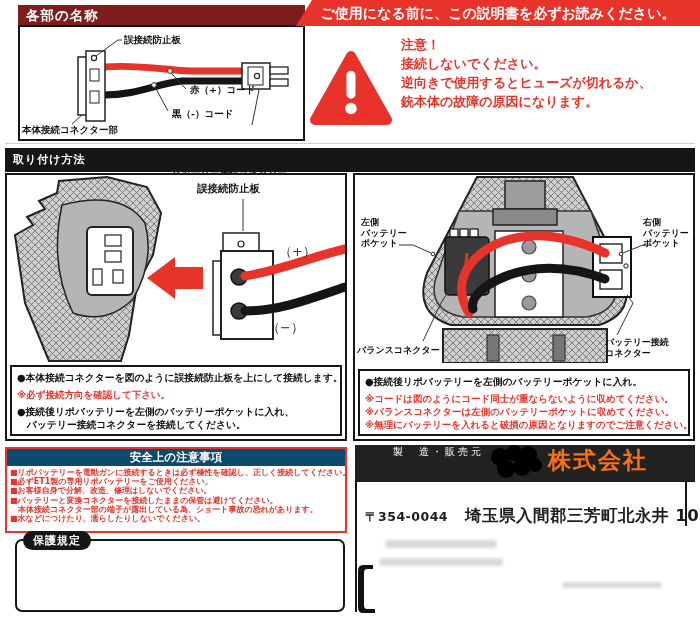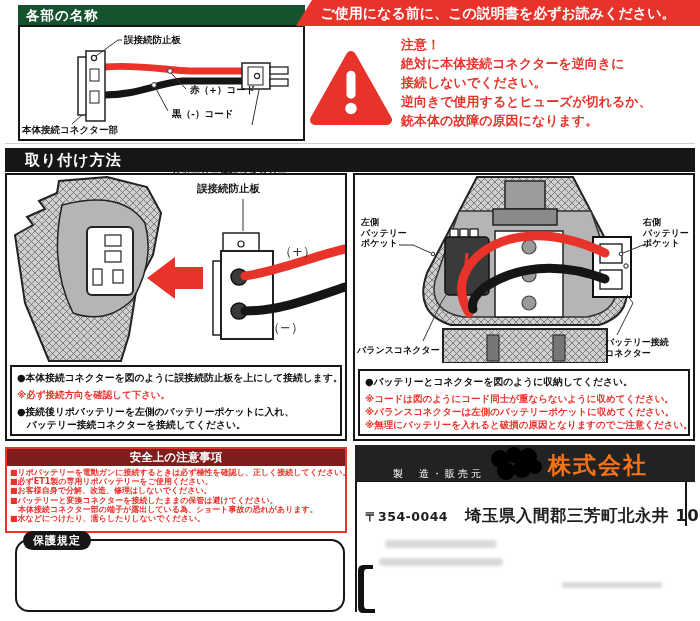--- a/index.html
+++ b/index.html
@@ -1,61 +1,61 @@
 <!DOCTYPE html>
 <html><head>
 <meta charset="utf-8">
 <style>
   html,body{margin:0;padding:0;background:#fff;}
   body{font-family:"DejaVu Sans","Liberation Sans",sans-serif;color:#1d1d1b;}
   #page{position:relative;width:700px;height:621px;background:#fff;overflow:hidden;}
   .abs{position:absolute;}
   
   #parts-panel{left:18px;top:5px;width:287px;height:136px;}
-  #parts-header{height:20px;background:#14532d;color:#fff;font-weight:bold;
+  #parts-header{height:20px;background:#7f1d1d;color:#fff;font-weight:bold;
     font-size:13.5px;line-height:20px;padding-left:8px;letter-spacing:1px;}
   #parts-body{position:relative;height:112px;border:2px solid #161616;background:#fff;}
   .dlabel{position:absolute;font-size:9.5px;font-weight:bold;color:#111;white-space:nowrap;}
   
   #read-banner{left:296px;top:0;width:404px;height:26px;background:#e8332b;
     clip-path:polygon(16px 0,100% 0,100% 100%,0 100%);
     color:#fff;font-weight:bold;font-size:14px;line-height:26px;text-align:center;}
   
   #warn-triangle{left:310px;top:49px;width:82px;height:78px;}
   #caution-text{left:401px;top:35px;color:#e8332b;font-weight:bold;font-size:13px;line-height:19px;white-space:nowrap;}
   
   #install-banner{left:5px;top:148px;width:690px;height:24px;background:#161616;color:#fff;
-    font-weight:bold;font-size:15px;line-height:24px;padding-left:20px;box-sizing:border-box;letter-spacing:1px;}
+    font-weight:bold;font-size:11px;line-height:24px;padding-left:8px;box-sizing:border-box;letter-spacing:1px;}
   .install-panel{top:173px;width:342px;height:268px;border:2px solid #161616;box-sizing:border-box;background:#fff;}
   #install-left{left:5px;}
   #install-right{left:353px;}
   .panel-svg{position:absolute;left:0;top:0;}
   .notes-box{position:absolute;left:3px;right:3px;bottom:3px;border:2px solid #161616;
     background:#fff;padding:4px 5px 3px 5px;}
   .note{font-size:9.8px;font-weight:bold;line-height:13px;white-space:nowrap;color:#111;}
   .note.red{color:#e8332b;font-size:9.5px;}
   .note.gap{margin-top:4px;}
   .plabel{position:absolute;font-size:9px;font-weight:bold;color:#111;line-height:10.5px;white-space:pre-line;}
   .plabel.big{font-size:13px;font-weight:normal;color:#333;}
   
   #safety-box{left:5px;top:447px;width:342px;height:86px;border:2px solid #e8332b;box-sizing:border-box;background:#fff;}
-  #safety-header{height:17px;background:#7f1d1d;color:#fff;text-align:center;
+  #safety-header{height:17px;background:#0c4a6e;color:#fff;text-align:center;
     font-size:11.5px;font-weight:bold;line-height:17px;}
   #safety-lines{padding:2px 3px;}
   .safety-line{color:#e8332b;font-size:8px;font-weight:bold;line-height:9.2px;white-space:nowrap;}
   
   #warranty-box{left:15px;top:539px;width:330px;height:73px;border:2px solid #161616;
-    border-radius:14px;box-sizing:border-box;background:#fff;}
+    border-radius:7px;box-sizing:border-box;background:#fff;}
   #warranty-label{position:absolute;left:6px;top:-10px;background:#161616;color:#fff;
     font-size:11px;font-weight:bold;padding:2px 10px;border-radius:11px;letter-spacing:1px;}
   #warranty-lines{padding:11px 6px 0 8px;}
   .warranty-line{color:#3a3a3a;font-size:7.8px;line-height:10.6px;white-space:nowrap;}
   
   #maker-banner{left:355px;top:445px;width:340px;height:36px;background:#222;
-    display:flex;align-items:flex-end;}
+    display:flex;align-items:flex-start;}
   #maker-prefix{color:#fff;font-size:10px;letter-spacing:3px;margin-left:38px;white-space:nowrap;}
   #maker-blob{width:58px;height:34px;margin-left:4px;}
   #maker-company{color:#f97316;font-size:23px;font-weight:bold;letter-spacing:2px;white-space:nowrap;margin-left:2px;}
   #address-box{left:355px;top:481px;width:340px;height:131px;border-left:2px solid #161616;
     border-top:1px solid #161616;box-sizing:border-box;background:#fff;}
   #address-right-border{position:absolute;right:8px;top:0;width:2px;height:44px;background:#161616;}
   #address-line{padding:23px 0 0 8px;display:flex;align-items:baseline;white-space:nowrap;}
   #postal{font-size:12.5px;font-weight:bold;letter-spacing:.5px;}
   #address{font-size:16.5px;font-weight:bold;margin-left:17px;letter-spacing:.5px;}
   .smudge{position:absolute;background:#d9d9d9;border-radius:4px;filter:blur(1.5px);}
@@ -111,21 +111,20 @@
 
   <div class="abs" id="read-banner">ご使用になる前に、この説明書を必ずお読みください。</div>
 
   <svg class="abs" id="warn-triangle" viewBox="0 0 100 94">
     <path d="M50,8 L94,86 L6,86 Z" fill="#e8332b" stroke="#e8332b" stroke-width="12" stroke-linejoin="round"></path>
     <rect x="44.5" y="26" width="11" height="34" rx="5.5" fill="#fff"></rect>
     <circle cx="50" cy="72" r="7" fill="#fff"></circle>
   </svg>
   <div class="abs" id="caution-text">
     <div>注意！</div>
-    <div>絶対に本体接続コネクターを逆向きに</div>
     <div>接続しないでください。</div>
     <div>逆向きで使用するとヒューズが切れるか、</div>
     <div>銃本体の故障の原因になります。</div>
   </div>
 
   <div class="abs" id="top-divider"></div>
 
   <div class="abs" id="install-banner">取り付け方法</div>
 
   <div class="abs install-panel" id="install-left">
@@ -224,21 +223,21 @@
     <div class="plabel" style="left:6px;top:42px;">左側
 バッテリー
 ポケット</div>
     <div class="plabel" style="left:288px;top:42px;">右側
 バッテリー
 ポケット</div>
     <div class="plabel" style="left:2px;top:170px;">バランスコネクター</div>
     <div class="plabel" style="left:250px;top:162px;">バッテリー接続
 コネクター</div>
     <div class="notes-box">
-      <div class="note">●バッテリーとコネクターを図のように収納してください。</div>
+      <div class="note">●接続後リポバッテリーを左側のバッテリーポケットに入れ。</div>
       <div class="note red gap">※コードは図のようにコード同士が重ならないように収めてください。</div>
       <div class="note red">※バランスコネクターは左側のバッテリーポケットに収めてください。</div>
       <div class="note red">※無理にバッテリーを入れると破損の原因となりますのでご注意ください。</div>
     </div>
   </div>
 
   <div class="abs" id="safety-box">
     <div id="safety-header">安全上の注意事項</div>
     <div id="safety-lines">
       <div class="safety-line">■リポバッテリーを電動ガンに接続するときは必ず極性を確認し、正しく接続してください。</div>

